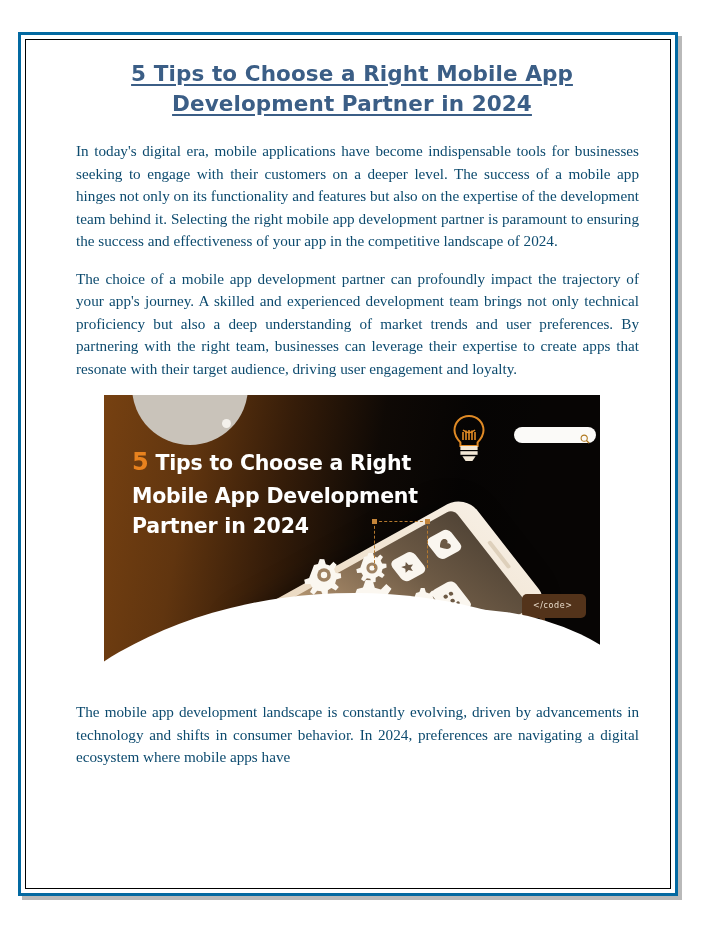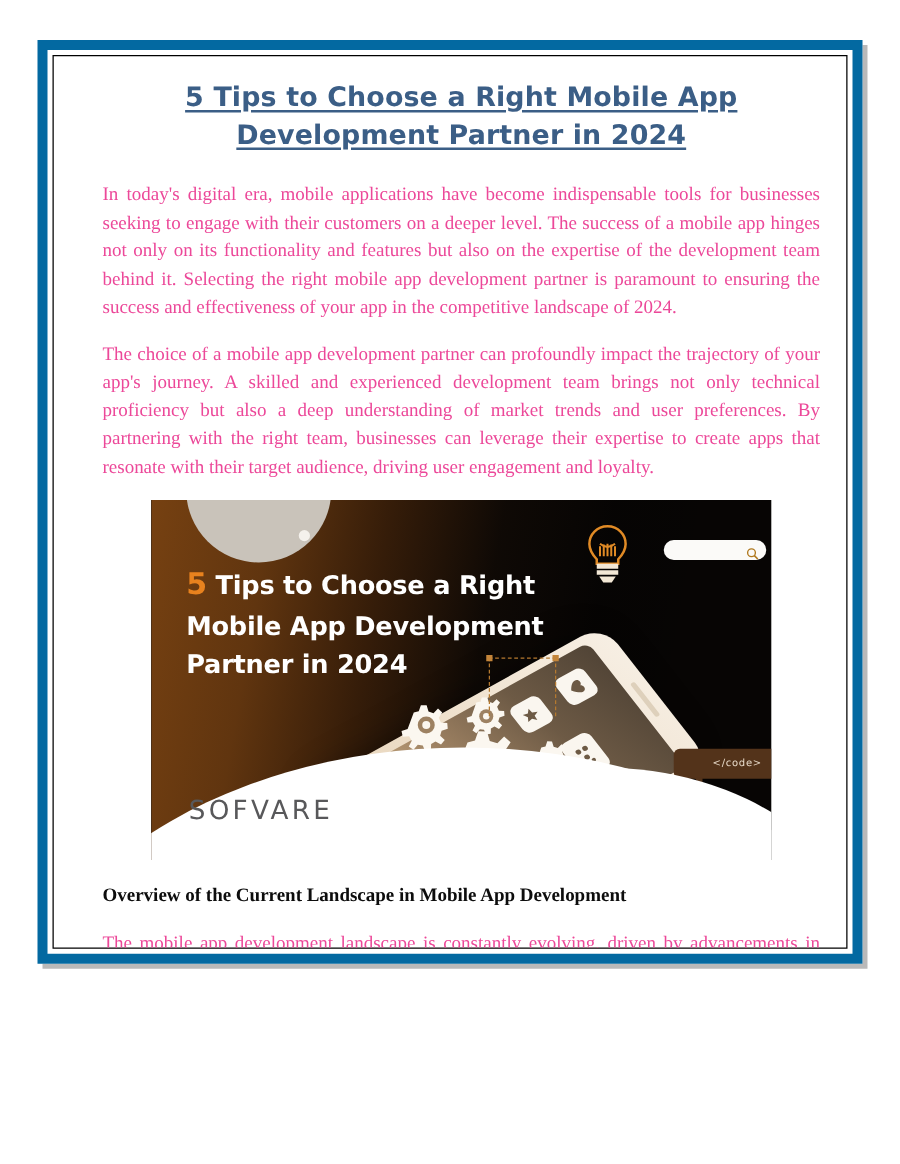--- a/index.html
+++ b/index.html
@@ -11,26 +11,26 @@
     width: 720px;
     height: 931px;
     font-family: "Liberation Serif", serif;
     overflow: hidden;
     position: relative;
   }
 
   
   #page-frame {
     position: absolute;
-    left: 30px;
+    left: 18px;
     top: 32px;
     width: 660px;
-    height: 739px;
+    height: 864px;
     box-sizing: border-box;
-    border: 8px solid #0369a1;
+    border: 3px solid #0369a1;
     background: #ffffff;
     box-shadow: 4px 4px 0 0 #b9b9b9;
   }
   #page-frame-inner {
     position: absolute;
     left: 4px;
     top: 4px;
     right: 4px;
     bottom: 4px;
     border: 1px solid #000000;
@@ -59,24 +59,24 @@
     margin: 0 0 22px 0;
     padding: 0 10px;
     letter-spacing: 0.1px;
   }
 
   
   .para {
     font-family: "Liberation Serif", serif;
     font-size: 15.2px;
     line-height: 1.48;
-    color: #ec4899;
+    color: #0c4a6e;
     text-align: justify;
     text-justify: inter-word;
-    margin: 0 0 15px 0;
+    margin: 0 0 15px 11px;
   }
   .sub-head {
     font-family: "Liberation Serif", serif;
     font-size: 15.2px;
     line-height: 1.48;
     font-weight: bold;
     color: #0d0d0d;
     text-align: justify;
     text-justify: inter-word;
     margin: 0 0 15px 0;
@@ -258,21 +258,21 @@
     justify-content: center;
   }
   
   .bn-gears { position: absolute; left: 198px; top: 158px; }
   .bn-biggear { position: absolute; left: 376px; top: 232px; }
   
   .bn-code {
     position: absolute;
     left: 418px;
     top: 199px;
-    padding: 7px 13px 8px 31px;
+    padding: 7px 13px 8px 11px;
     border-radius: 5px;
     background: #53331a;
     font-family: "DejaVu Sans", sans-serif;
     font-size: 8px;
     letter-spacing: 0.6px;
     color: #e9dccb;
   }
   .bn-code:after {
     content: "";
     position: absolute;
@@ -411,26 +411,22 @@
 
           <div class="bn-code">&lt;/code&gt;</div>
 
           <div class="bn-sweep2"></div>
           <div class="bn-sweep"></div>
 
           <div class="bn-title">
             <span class="five">5</span><span> Tips to Choose a Right Mobile App Development Partner in 2024</span>
           </div>
 
-          <div class="bn-logo">
-            <span>SOFVARE</span>
-          </div>
 
         </div>
       </div>
 
-      <p class="sub-head nostretch">Overview of the Current Landscape in Mobile App Development</p>
 
       <p class="para">The mobile app development landscape is constantly evolving, driven by advancements in technology and shifts in consumer behavior. In 2024, preferences are navigating a digital ecosystem where mobile apps have</p>
 
     </div>
   </div>
 </div>
 
 </body></html>

